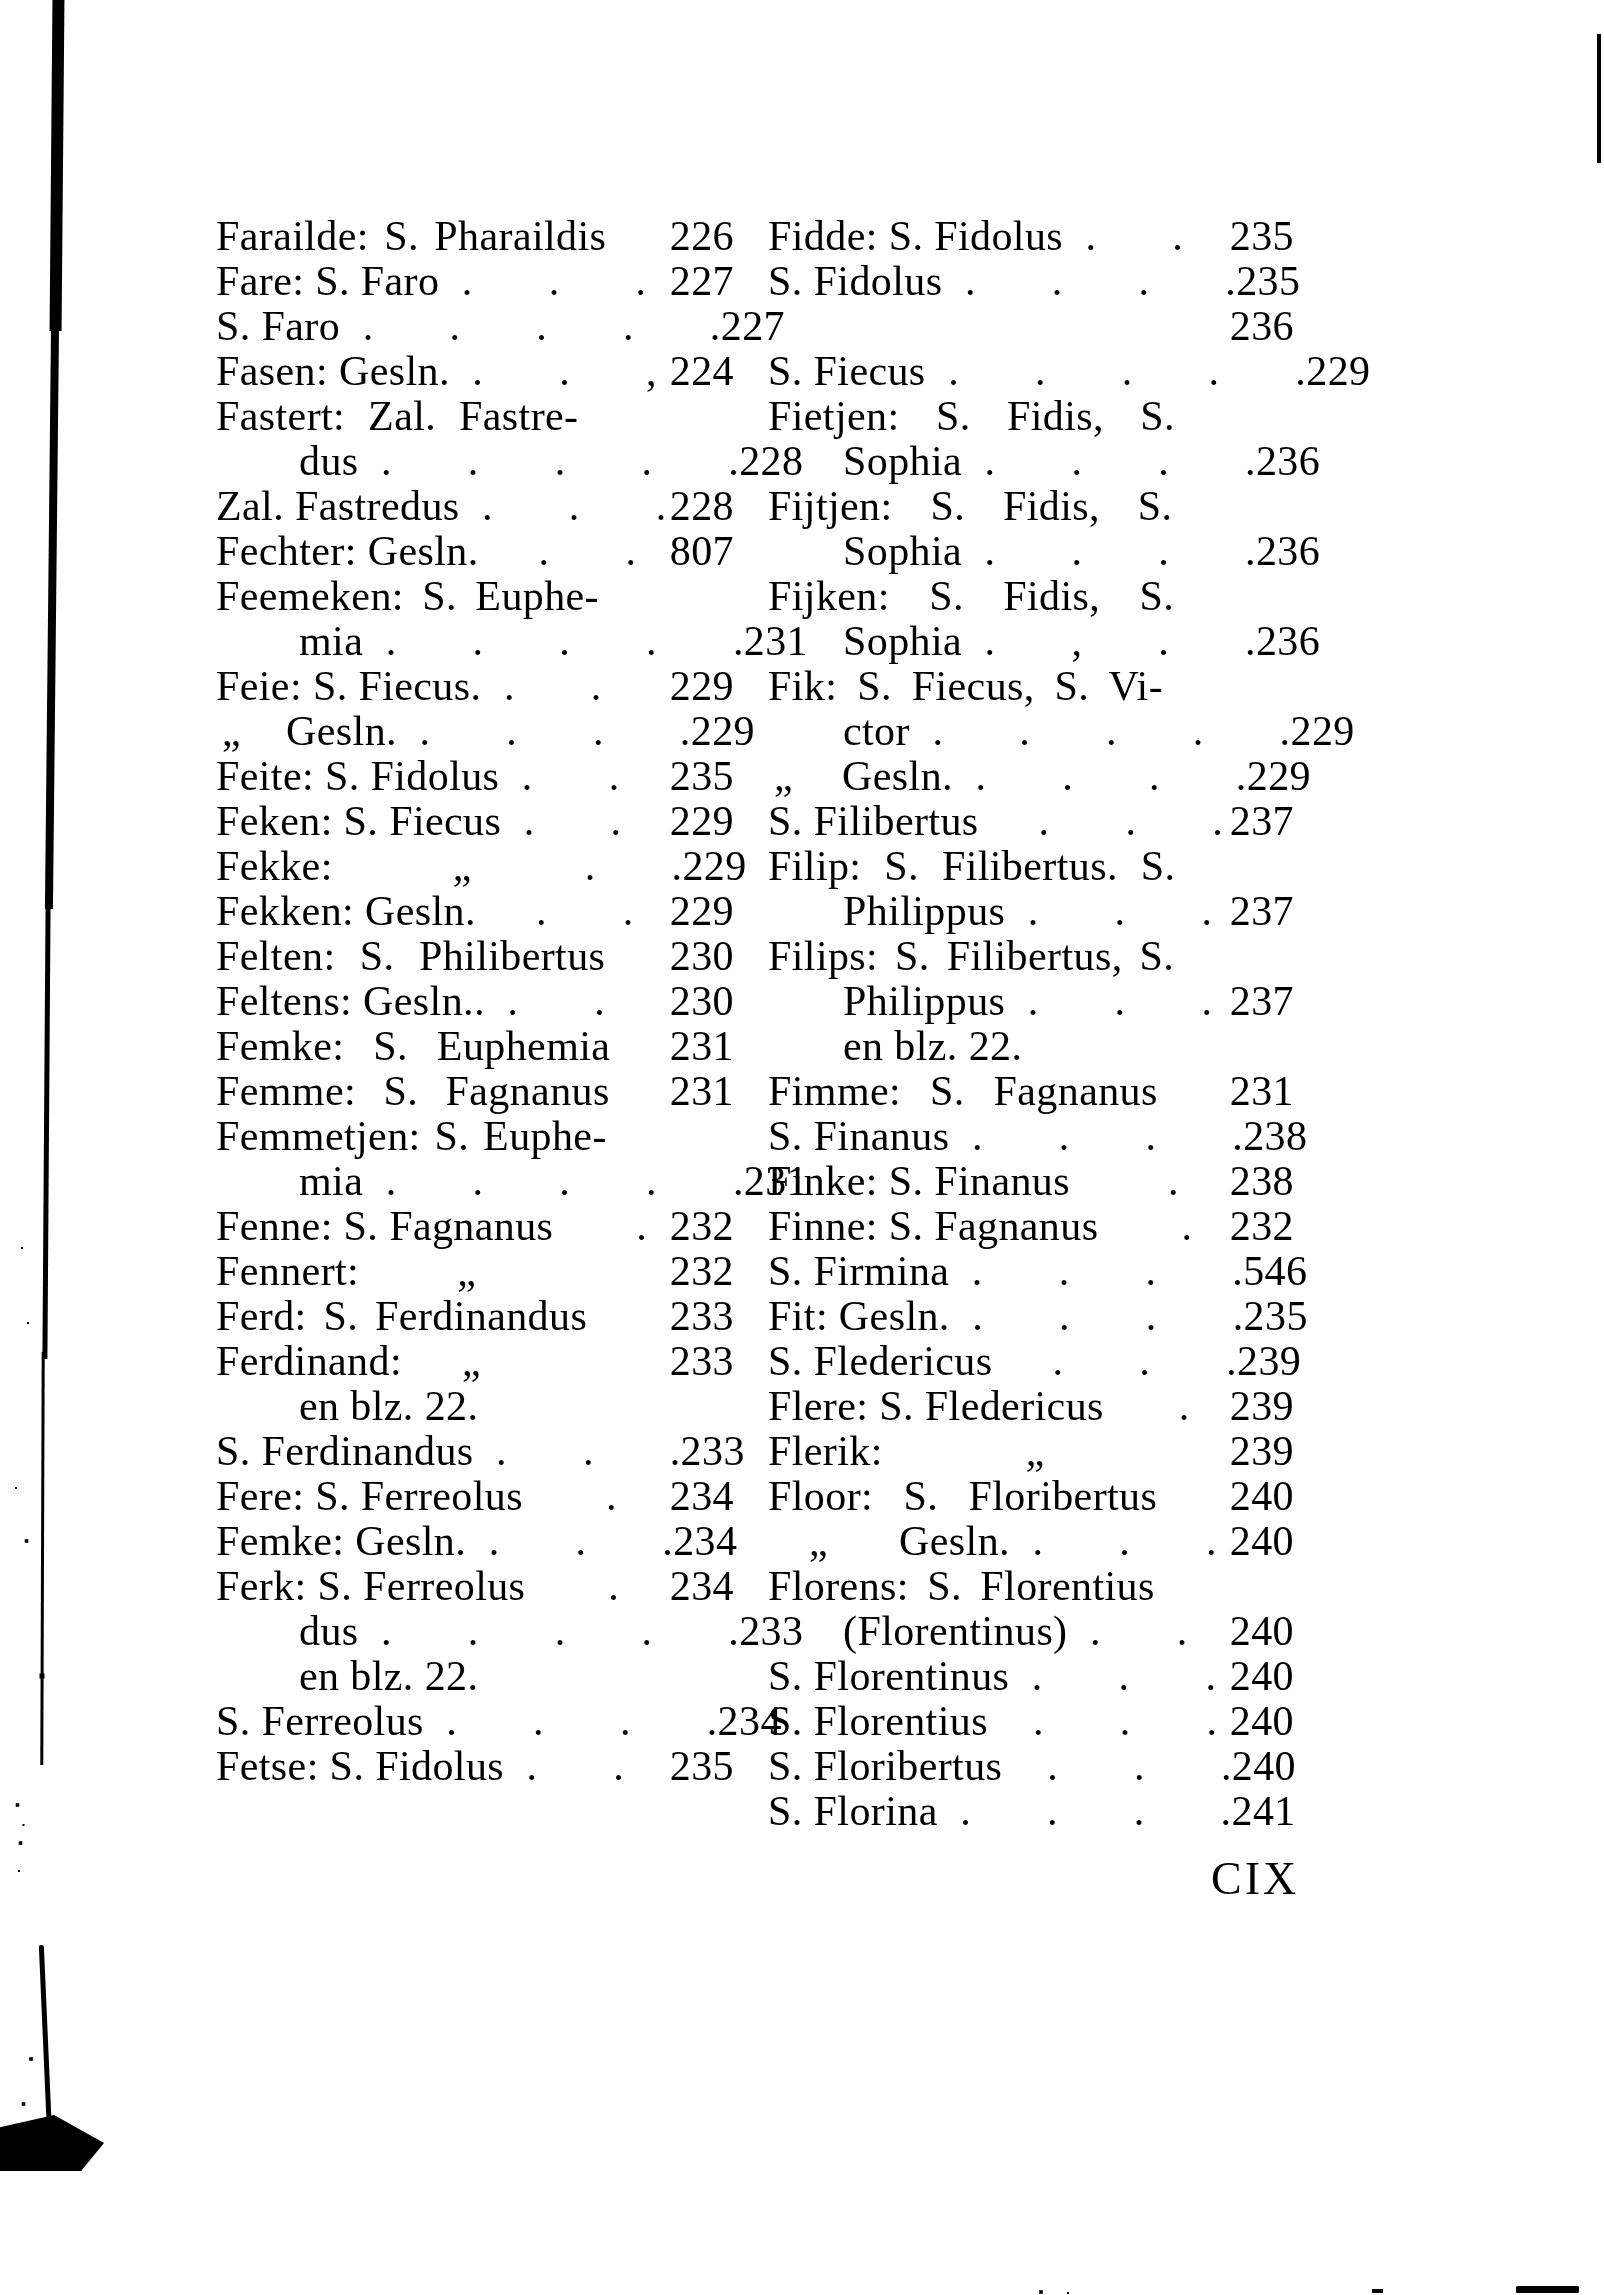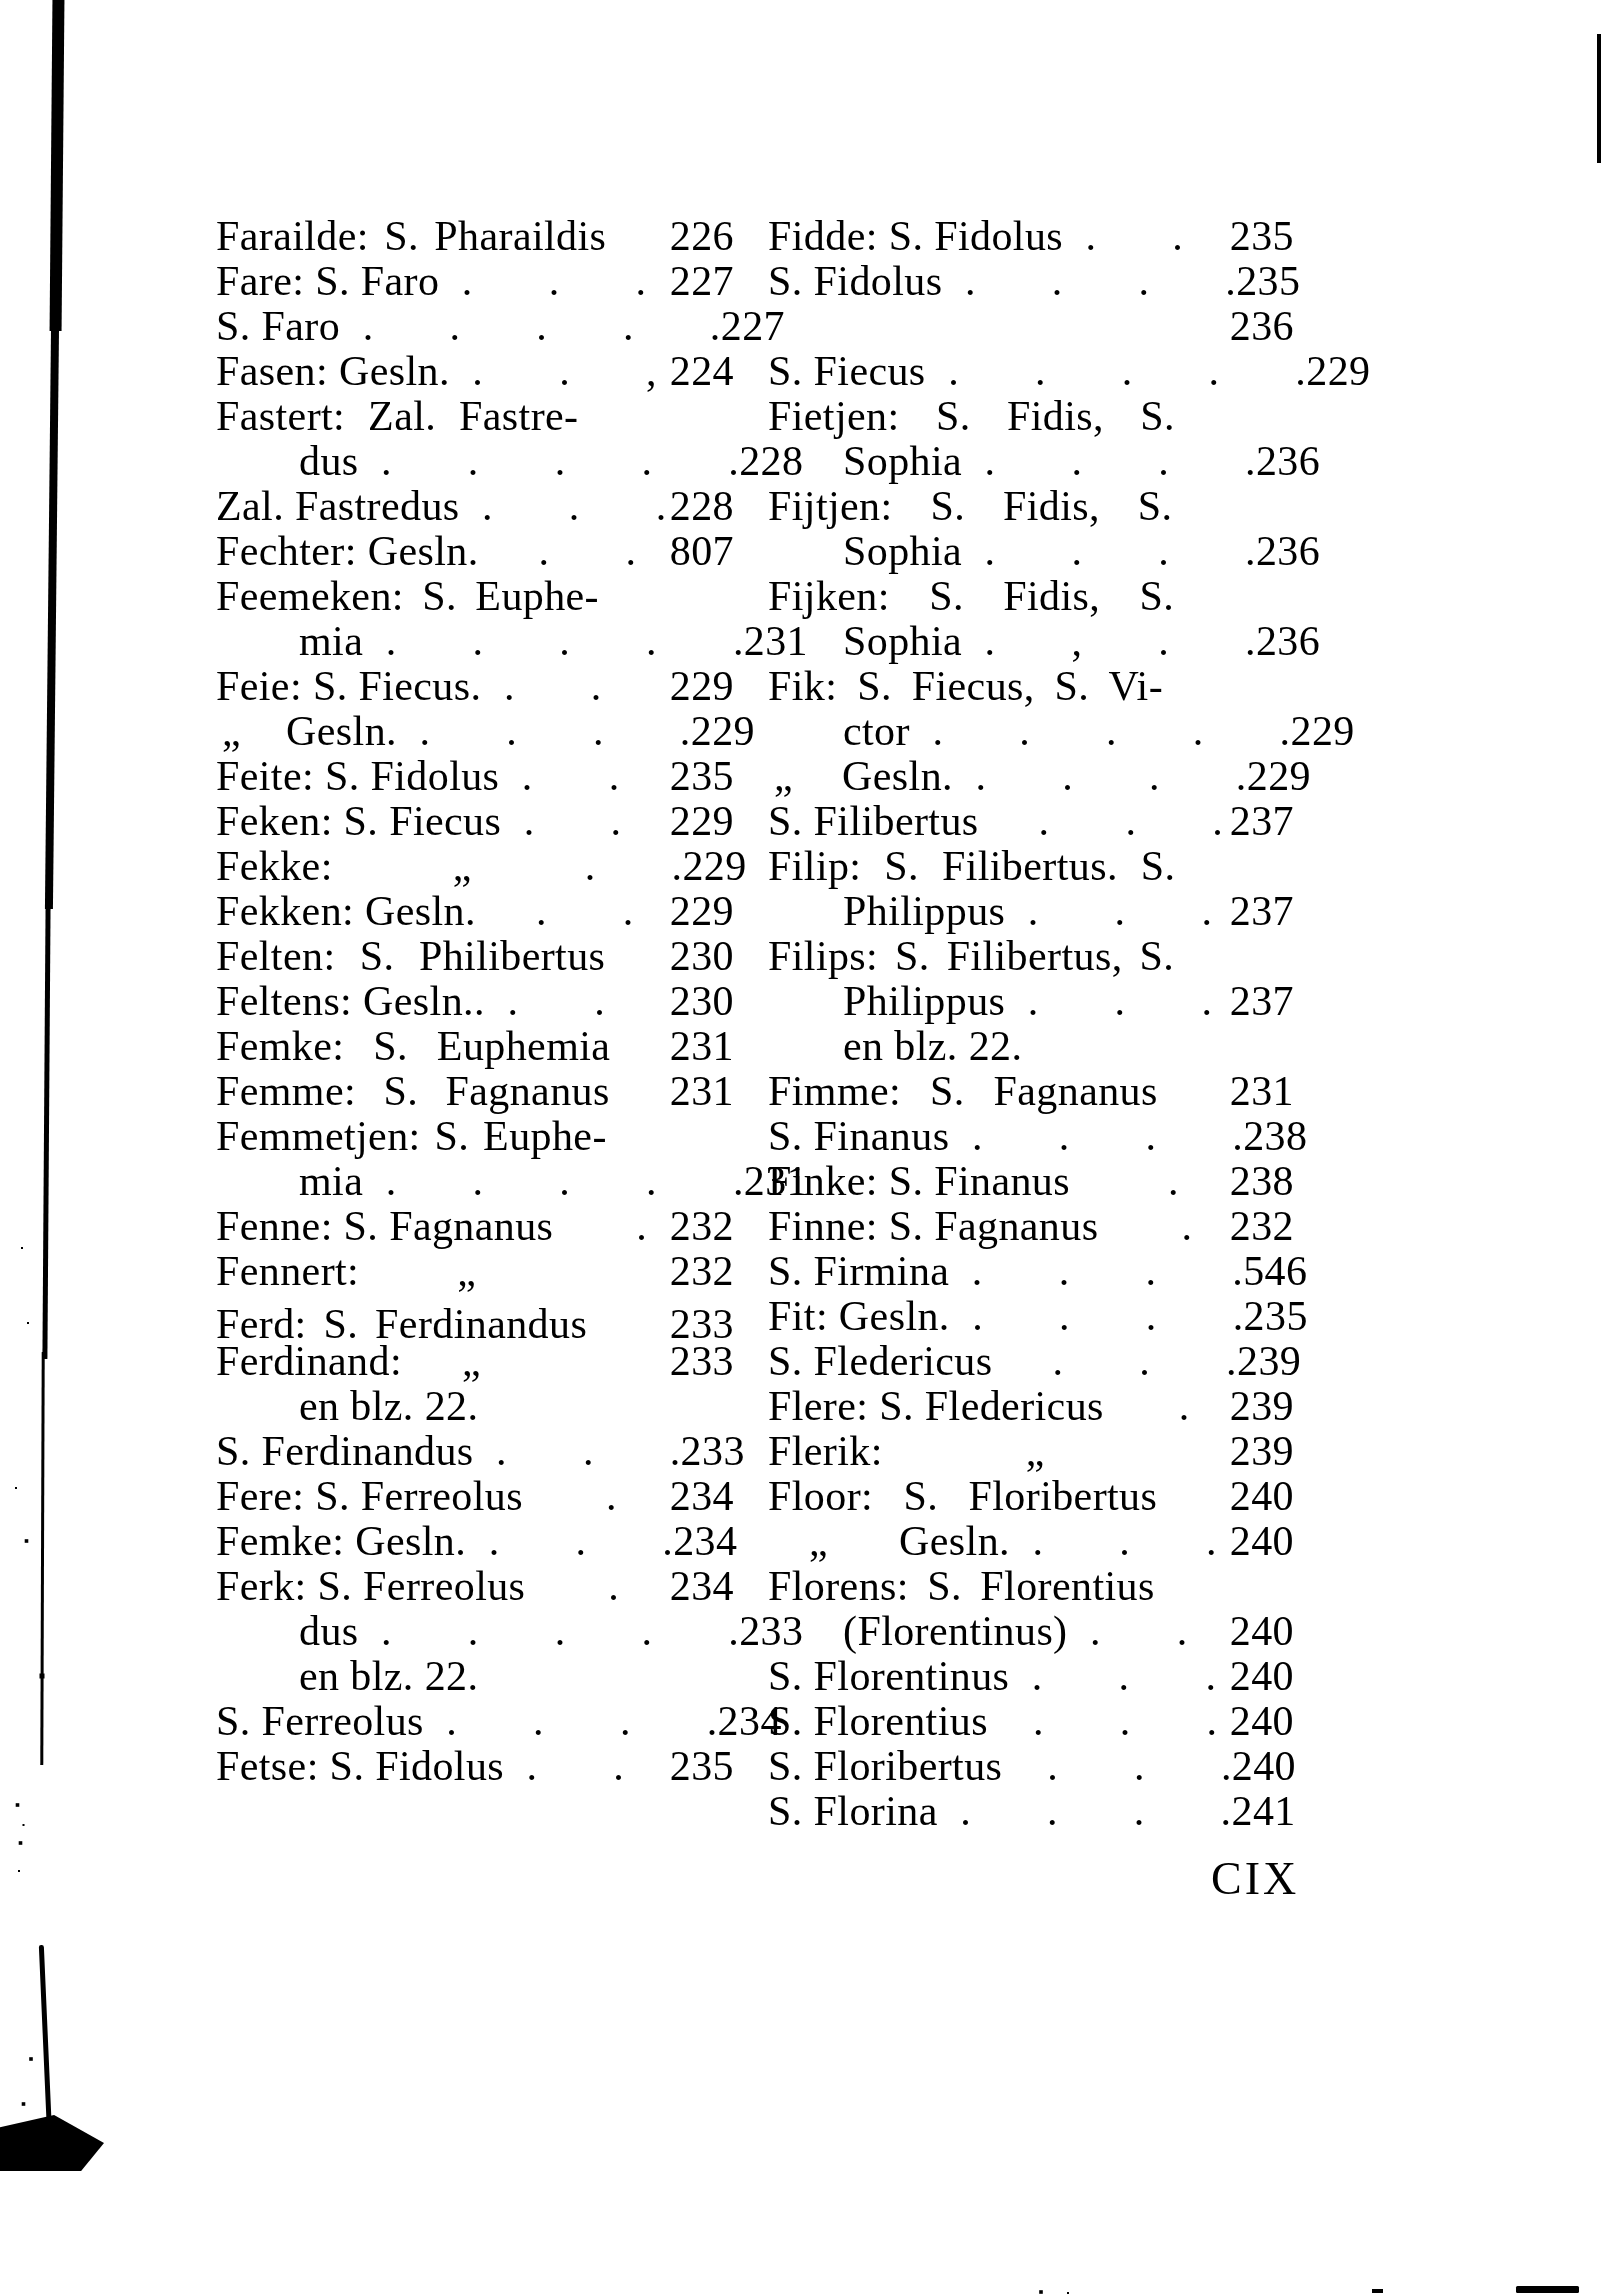--- a/index.html
+++ b/index.html
@@ -70,21 +70,21 @@
     <div class="line"><span>Fekke:</span><span style="margin-left: 120px;">„</span><span class="dots" style="margin-left: 113px;">. .</span><span class="num">229</span></div>
     <div class="line"><span>Fekken: Gesln.</span><span class="dots" style="margin-left: 60px;">. .</span><span class="num">229</span></div>
     <div class="line"><span style="word-spacing: 13.5px;">Felten: S. Philibertus</span><span class="num">230</span></div>
     <div class="line"><span>Feltens: Gesln..</span><span class="dots">. .</span><span class="num">230</span></div>
     <div class="line"><span style="word-spacing: 18px;">Femke: S. Euphemia</span><span class="num">231</span></div>
     <div class="line"><span style="word-spacing: 16.5px;">Femme: S. Fagnanus</span><span class="num">231</span></div>
     <div class="line"><span style="word-spacing: 3px;">Femmetjen: S. Euphe-</span></div>
     <div class="line" style="padding-left: 83px;"><span>mia</span><span class="dots">. . . . .</span><span class="num">231</span></div>
     <div class="line"><span>Fenne: S. Fagnanus</span><span class="dots" style="margin-left: 83px;">.</span><span class="num">232</span></div>
     <div class="line"><span>Fennert:</span><span style="margin-left: 98px;">„</span><span class="num">232</span></div>
-    <div class="line"><span style="word-spacing: 6px; margin-top: 8px;">Ferd: S. Ferdinandus</span><span class="num">233</span></div>
+    <div class="line"><span style="word-spacing: 6px;">Ferd: S. Ferdinandus</span><span class="num">233</span></div>
     <div class="line"><span>Ferdinand:</span><span style="margin-left: 60px;">„</span><span class="num">233</span></div>
     <div class="line" style="padding-left: 83px;"><span>en blz. 22.</span></div>
     <div class="line"><span>S. Ferdinandus</span><span class="dots">. . .</span><span class="num">233</span></div>
     <div class="line"><span>Fere: S. Ferreolus</span><span class="dots" style="margin-left: 83px;">.</span><span class="num">234</span></div>
     <div class="line"><span>Femke: Gesln.</span><span class="dots">. . .</span><span class="num">234</span></div>
     <div class="line"><span>Ferk: S. Ferreolus</span><span class="dots" style="margin-left: 83px;">.</span><span class="num">234</span></div>
     <div class="line" style="padding-left: 83px;"><span>dus</span><span class="dots">. . . . .</span><span class="num">233</span></div>
     <div class="line" style="padding-left: 83px;"><span>en blz. 22.</span></div>
     <div class="line"><span>S. Ferreolus</span><span class="dots">. . . .</span><span class="num">234</span></div>
     <div class="line"><span>Fetse: S. Fidolus</span><span class="dots">. .</span><span class="num">235</span></div>

